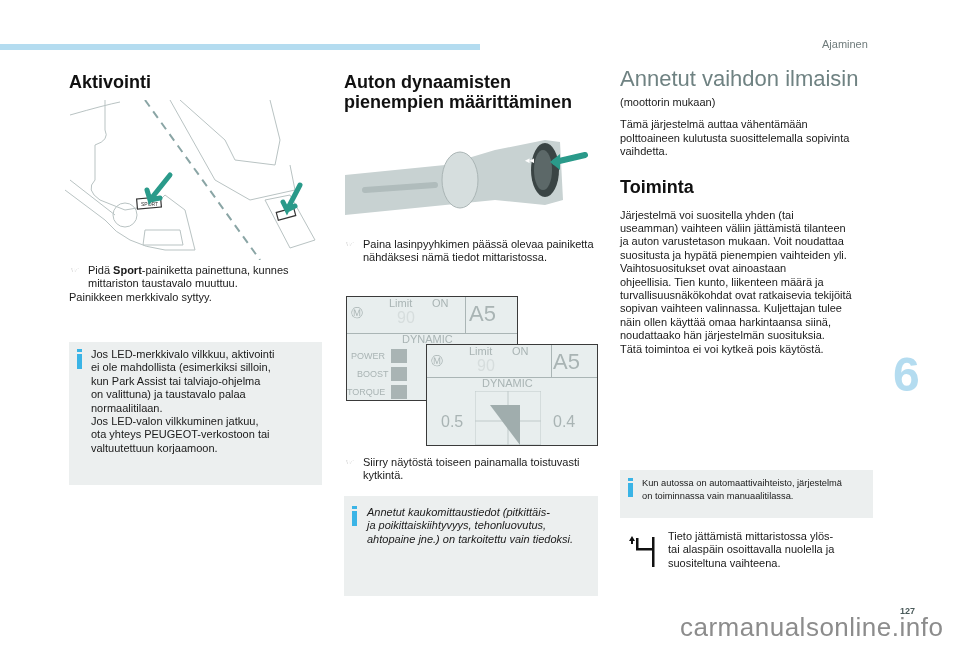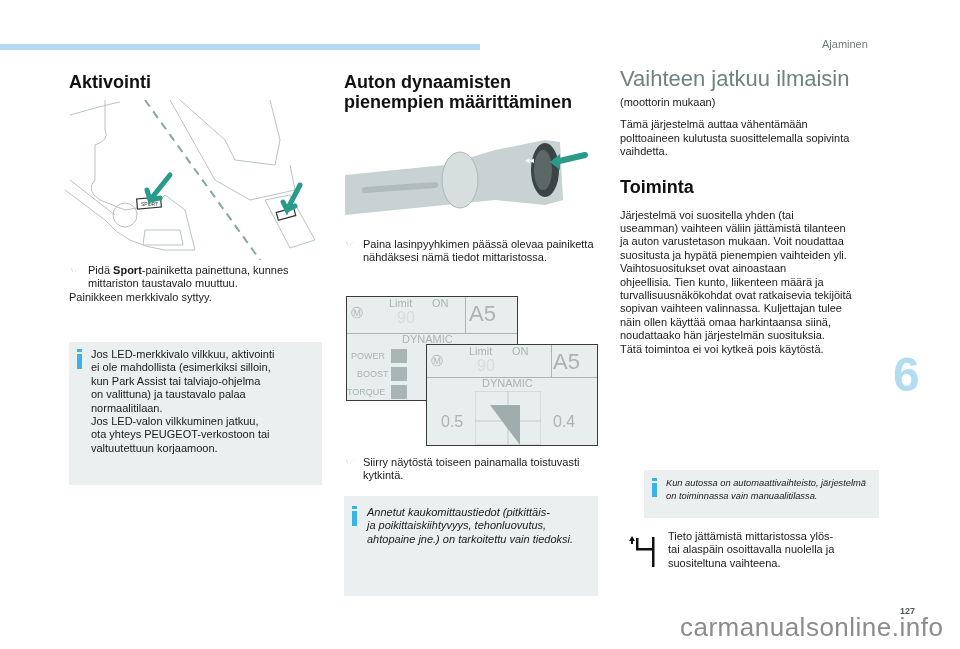--- a/index.html
+++ b/index.html
@@ -144,30 +144,30 @@
   <div class="idot" style="top:10px;"></div>
   <div class="ibar" style="top:15px;height:15px;"></div>
   <div class="itext" style="left:23px;top:10px;width:230px;">
     <div>Annetut kaukomittaustiedot (pitkittäis-</div>
       <div>ja poikittaiskiihtyvyys, tehonluovutus,</div>
       <div>ahtopaine jne.) on tarkoitettu vain tiedoksi.</div>
   </div>
 </div>
 
 <div class="col" style="left:620px;top:66px;width:260px;">
-  <h1 class="light">Vaihteen jatkuu ilmaisin</h1>
+  <h1 class="light">Annetut vaihdon ilmaisin</h1>
   <p style="margin-top:4px;">(moottorin mukaan)</p>
   <p style="margin-top:9px;"><span>Tämä järjestelmä auttaa vähentämään</span><br><span>polttoaineen kulutusta suosittelemalla sopivinta</span><br><span>vaihdetta.</span></p>
   <h2 style="margin-top:18px;">Toiminta</h2>
   <p style="margin-top:12px;">
     <span>Järjestelmä voi suositella yhden (tai</span><br><span>useamman) vaihteen väliin jättämistä tilanteen</span><br><span>ja auton varustetason mukaan. Voit noudattaa</span><br><span>suositusta ja hypätä pienempien vaihteiden yli.</span><br><span>Vaihtosuositukset ovat ainoastaan</span><br><span>ohjeellisia. Tien kunto, liikenteen määrä ja</span><br><span>turvallisuusnäkökohdat ovat ratkaisevia tekijöitä</span><br><span>sopivan vaihteen valinnassa. Kuljettajan tulee</span><br><span>näin ollen käyttää omaa harkintaansa siinä,</span><br><span>noudattaako hän järjestelmän suosituksia.</span><br><span>Tätä toimintoa ei voi kytkeä pois käytöstä.</span>
   </p>
 </div>
 
-<div class="infobox" style="left:644px;top:470px;width:235px;height:48px;font-style:italic;">
+<div class="infobox" style="left:620px;top:470px;width:253px;height:48px;">
   <div class="idot" style="top:8px;"></div>
   <div class="ibar" style="top:13px;height:14px;"></div>
   <div class="itext" style="left:22px;top:7px;width:230px;font-size:9.3px;line-height:12.5px;">
     <div>Kun autossa on automaattivaihteisto, järjestelmä</div>
       <div>on toiminnassa vain manuaalitilassa.</div>
   </div>
 </div>
 
 <svg style="position:absolute;left:626px;top:533px" width="34" height="36" viewBox="0 0 34 36">
   <path d="M3 8 L6 3 L9 8 Z" fill="#111"></path>

